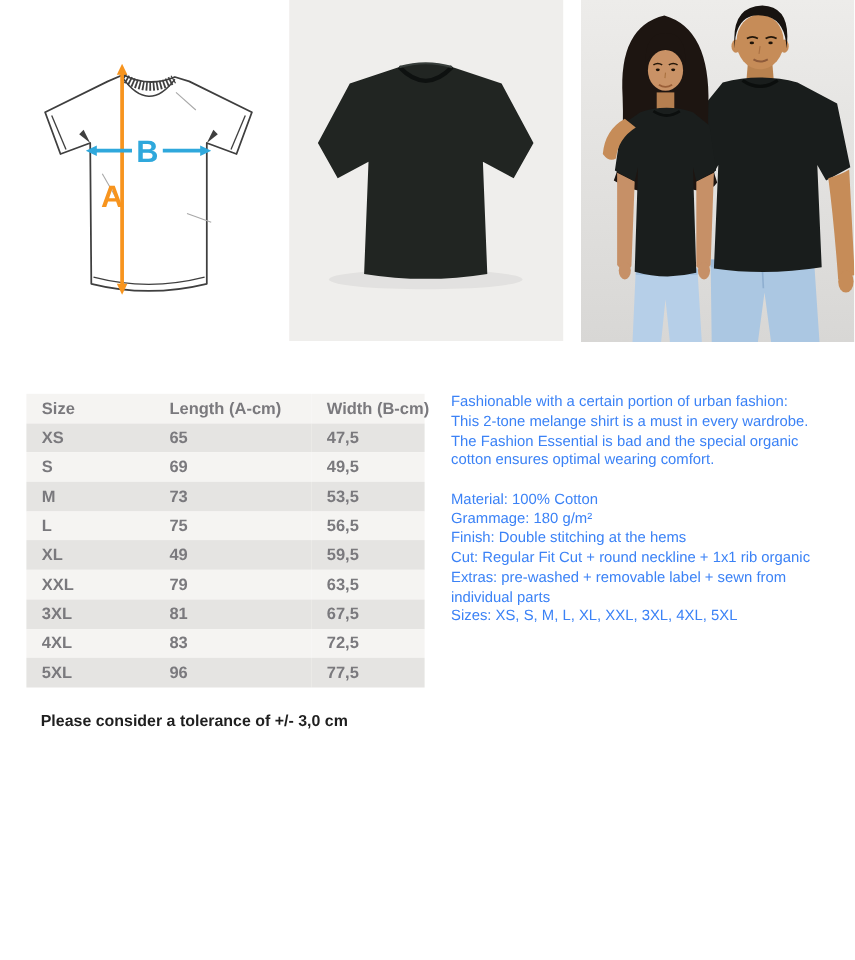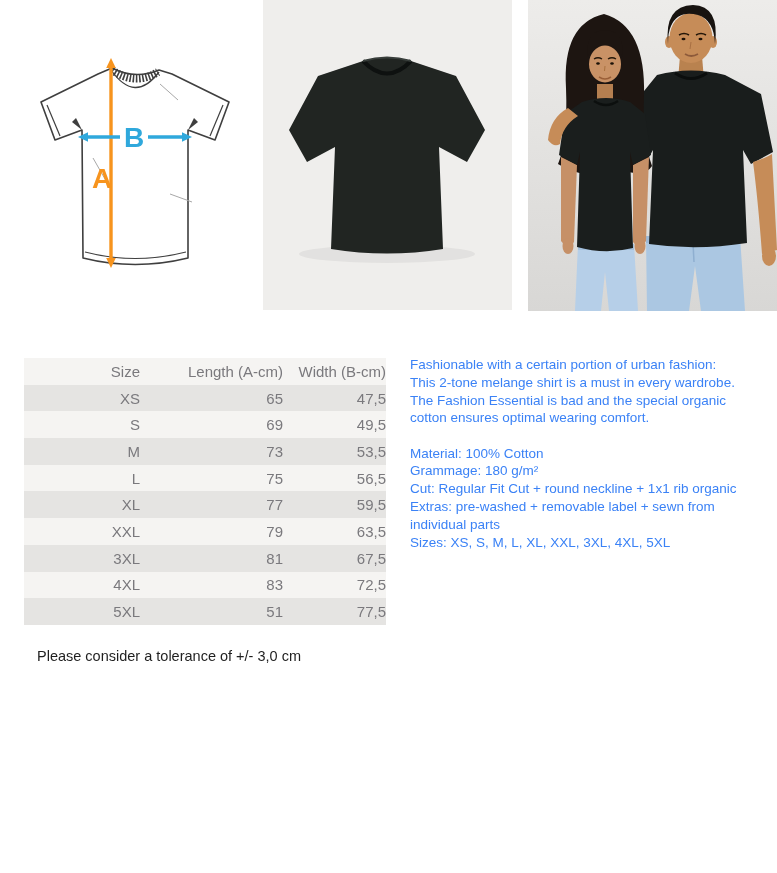--- a/index.html
+++ b/index.html
@@ -17,30 +17,30 @@
   .img-models{left:528px;top:0;width:249px;height:311px;}
   .img-box svg{display:block;}
   
   .size-table{
     position:absolute;left:24px;top:358px;width:362px;
     border-collapse:collapse;table-layout:fixed;
     font-size:15px;color:#7a797d;
   }
   .size-table th,.size-table td{
     height:26.7px;padding:0 0 0 14px;margin:0;
-    font-weight:400;text-align:right;vertical-align:middle;
+    font-weight:700;text-align:left;vertical-align:middle;
     white-space:nowrap;
   }
   .size-table thead th{background:#f5f4f2;}
   .size-table tbody tr:nth-child(odd){background:#e5e4e2;}
   .size-table tbody tr:nth-child(even){background:#f5f4f2;}
   
   .tolerance{
     position:absolute;left:37px;top:648px;
-    font-size:14.5px;color:#1f1f1f;
+    font-size:14.5px;color:#1f1f1f;font-weight:bold;
   }
   
   .description{
     position:absolute;left:410px;top:356px;width:332px;
     font-size:13.5px;line-height:17.8px;color:#3b82f6;
   }
   .description p{margin:0 0 17.5px 0;}
   .description .specs div{margin:0;}
 </style>
 </head>
@@ -178,52 +178,53 @@
         <td>73</td>
         <td>53,5</td>
       </tr>
       <tr>
         <td>L</td>
         <td>75</td>
         <td>56,5</td>
       </tr>
       <tr>
         <td>XL</td>
-        <td>77</td>
+        <td>49</td>
         <td>59,5</td>
       </tr>
       <tr>
         <td>XXL</td>
         <td>79</td>
         <td>63,5</td>
       </tr>
       <tr>
         <td>3XL</td>
         <td>81</td>
         <td>67,5</td>
       </tr>
       <tr>
         <td>4XL</td>
         <td>83</td>
         <td>72,5</td>
       </tr>
       <tr>
         <td>5XL</td>
-        <td>51</td>
+        <td>96</td>
         <td>77,5</td>
       </tr>
     </tbody>
   </table>
 
   <div class="tolerance">Please consider a tolerance of +/- 3,0 cm</div>
 
   <div class="description">
     <p>Fashionable with a certain portion of urban fashion: This 2-tone melange shirt is a must in every wardrobe. The Fashion Essential is bad and the special organic cotton ensures optimal wearing comfort.</p>
     <div class="specs">
       <div>Material: 100% Cotton</div>
       <div>Grammage: 180 g/m²</div>
+      <div>Finish: Double stitching at the hems</div>
       <div>Cut: Regular Fit Cut + round neckline + 1x1 rib organic</div>
       <div>Extras: pre-washed + removable label + sewn from individual parts</div>
       <div>Sizes: XS, S, M, L, XL, XXL, 3XL, 4XL, 5XL</div>
     </div>
   </div>
 
 </div>
 
 </body></html>

